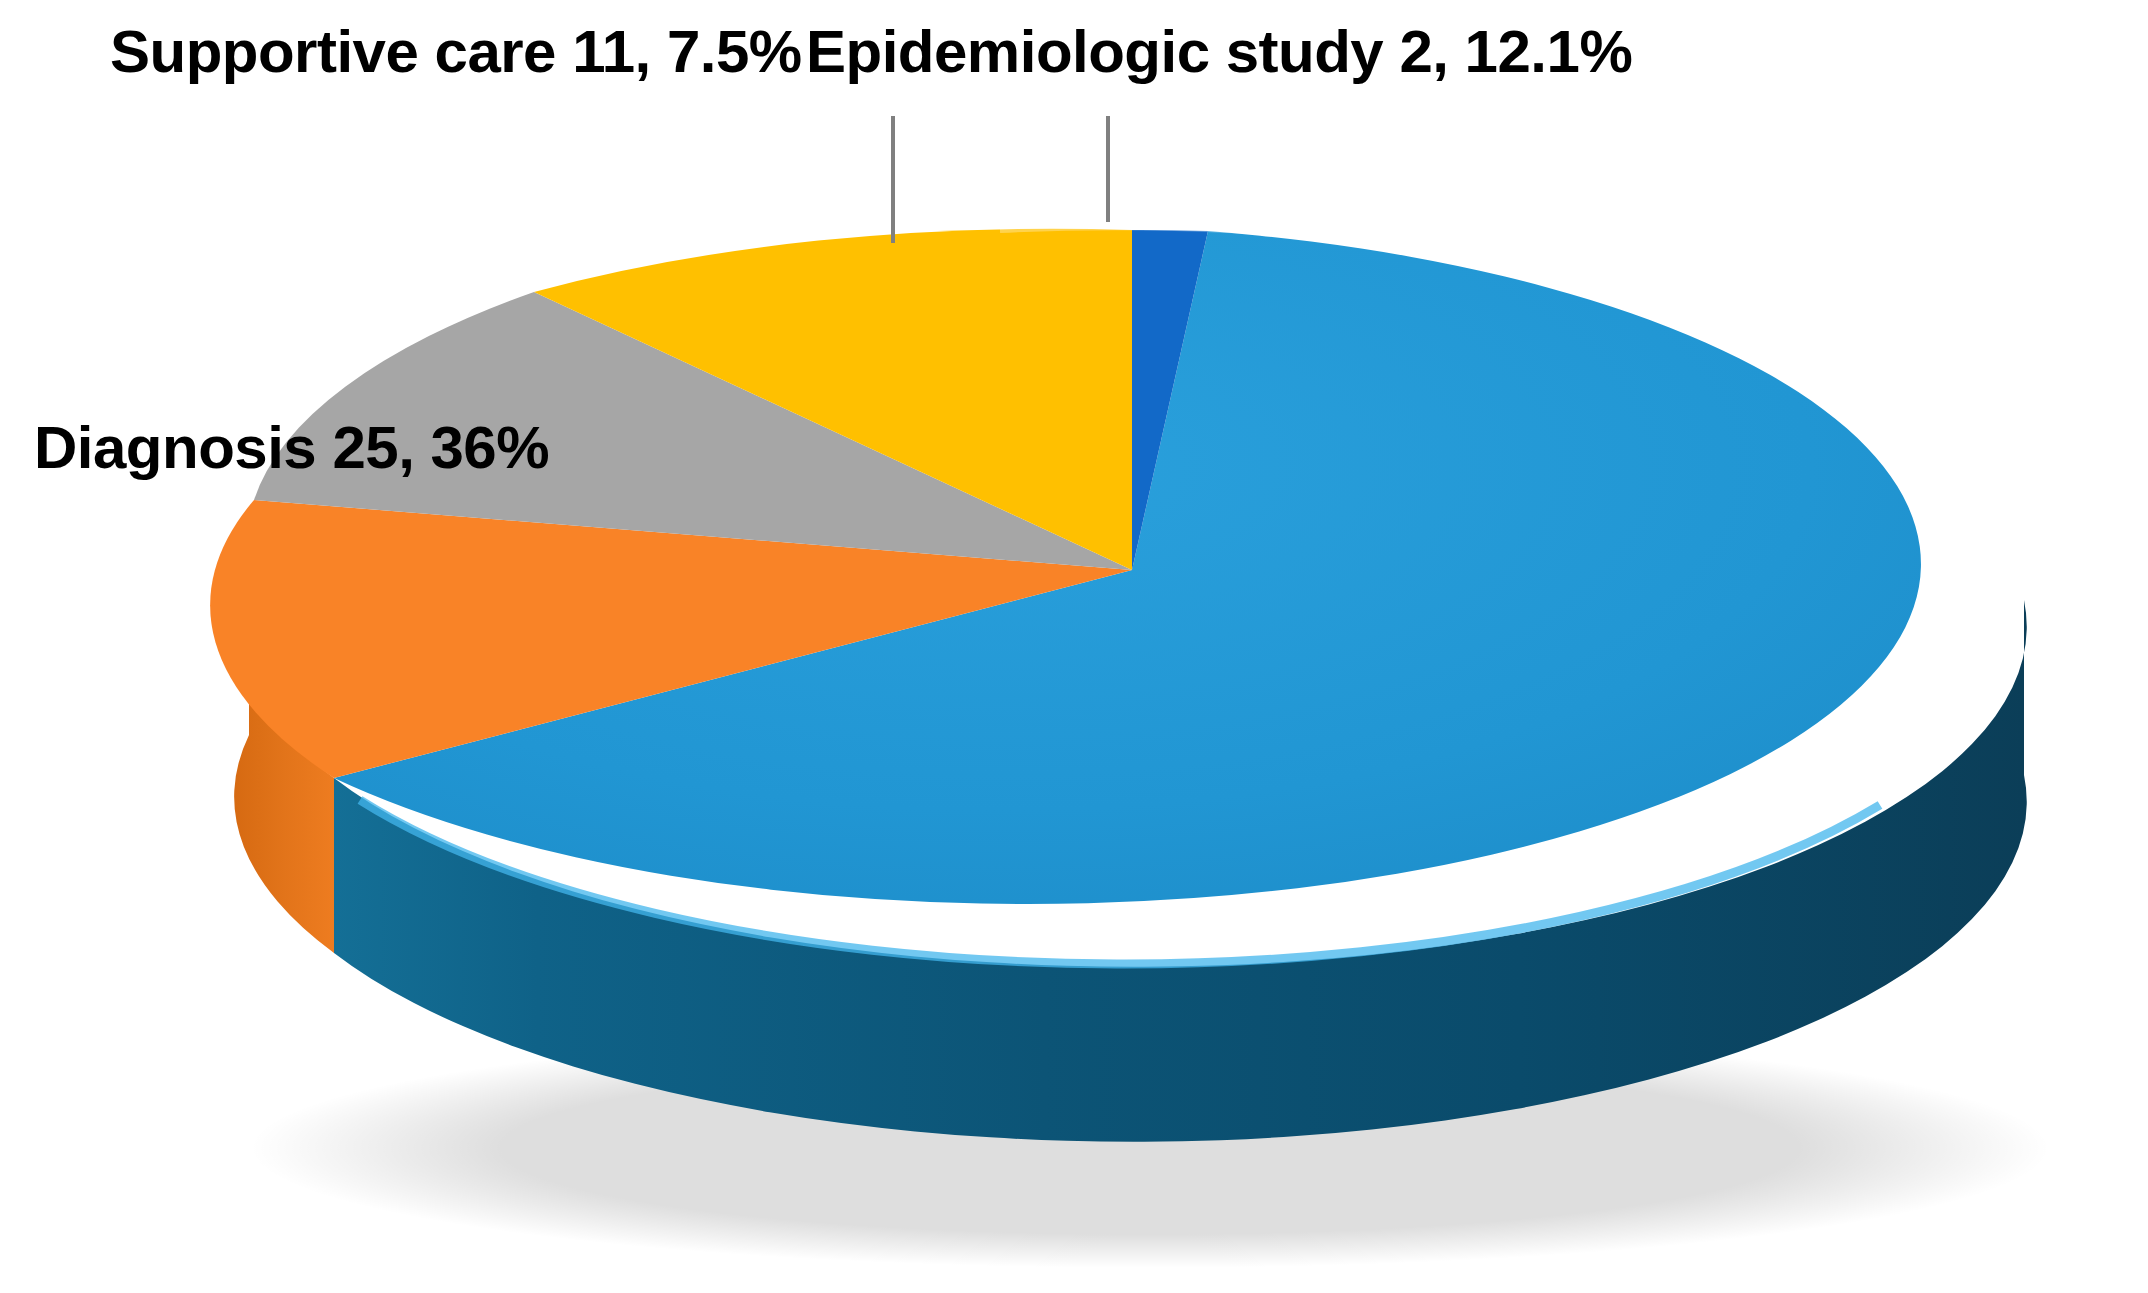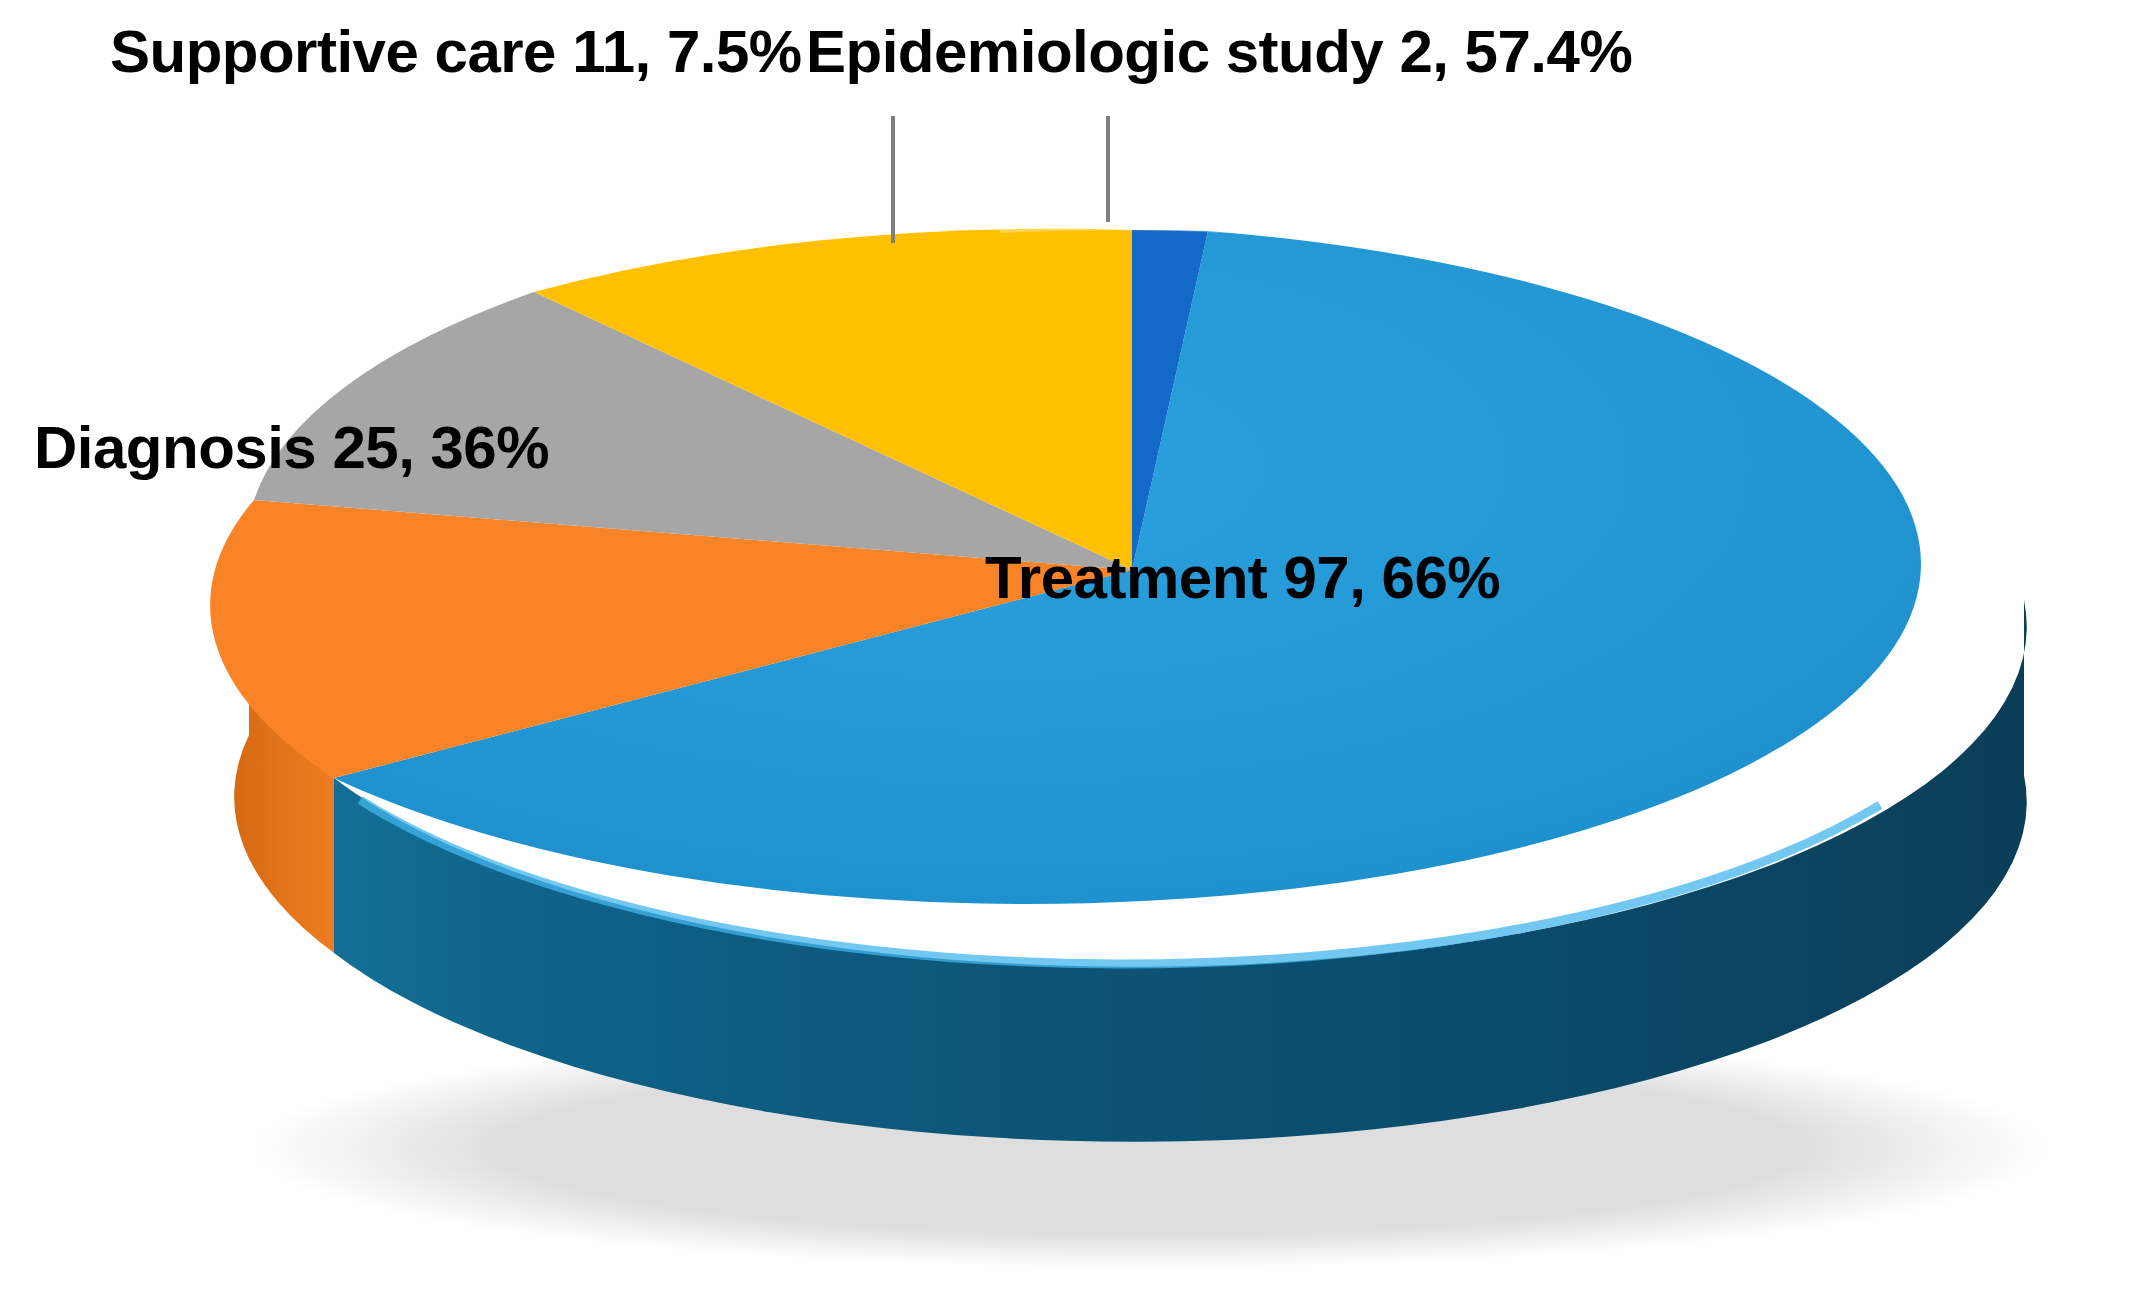--- a/index.html
+++ b/index.html
@@ -121,20 +121,19 @@
              Z"></path>
 
     <path fill="none" stroke="#ffffff" stroke-opacity="0.30" stroke-width="4" d="M 1000,231 A 893,340 0 0 1 1280,234"></path>
 
     <line x1="893" y1="116" x2="893" y2="243" stroke="#808080" stroke-width="4"></line>
     <line x1="1108" y1="116" x2="1108" y2="222" stroke="#808080" stroke-width="4"></line>
   </svg>
 
   <div class="data-label" id="label-supportive">Supportive care 11, 7.5%</div>
 
-  <div class="data-label" id="label-epidemiologic">Epidemiologic study 2, 57.4%</div>
+  <div class="data-label" id="label-epidemiologic">Epidemiologic study 2, 12.1%</div>
 
 
   <div class="data-label" id="label-diagnosis">Diagnosis 25, 36%</div>
 
-  <div class="data-label" id="label-treatment">Treatment 97, 66%</div>
 
 </div>
 
 </body></html>

